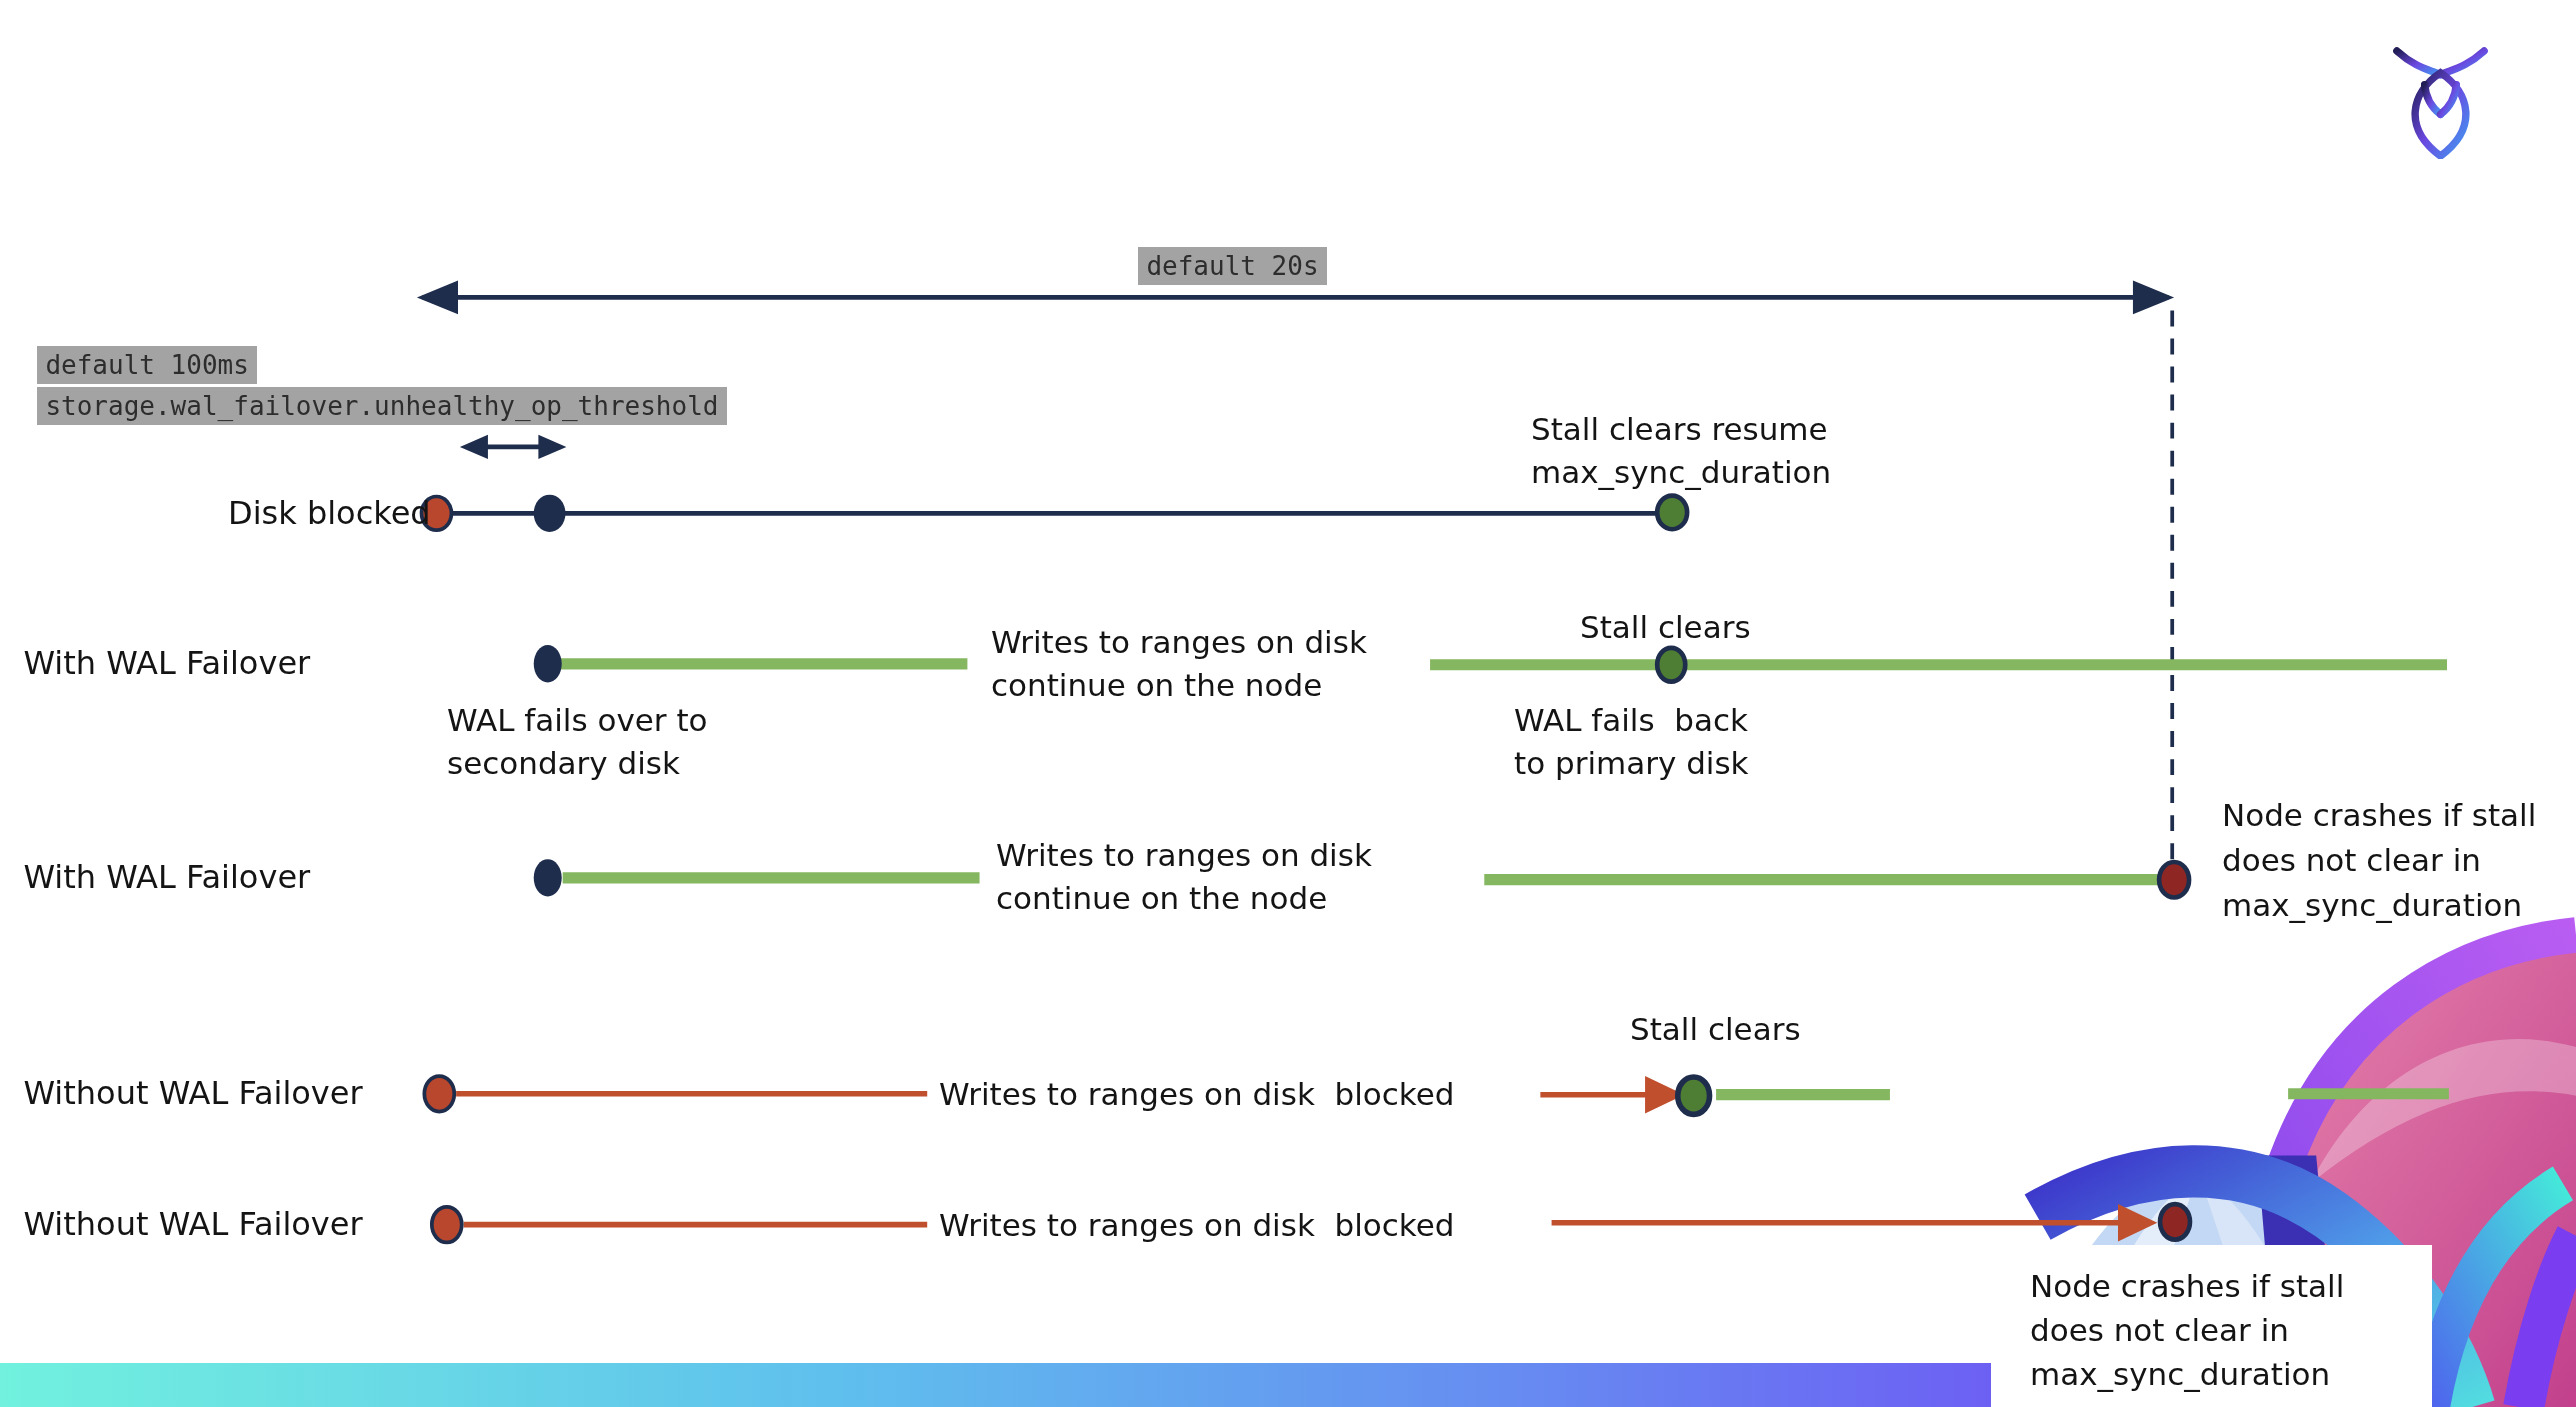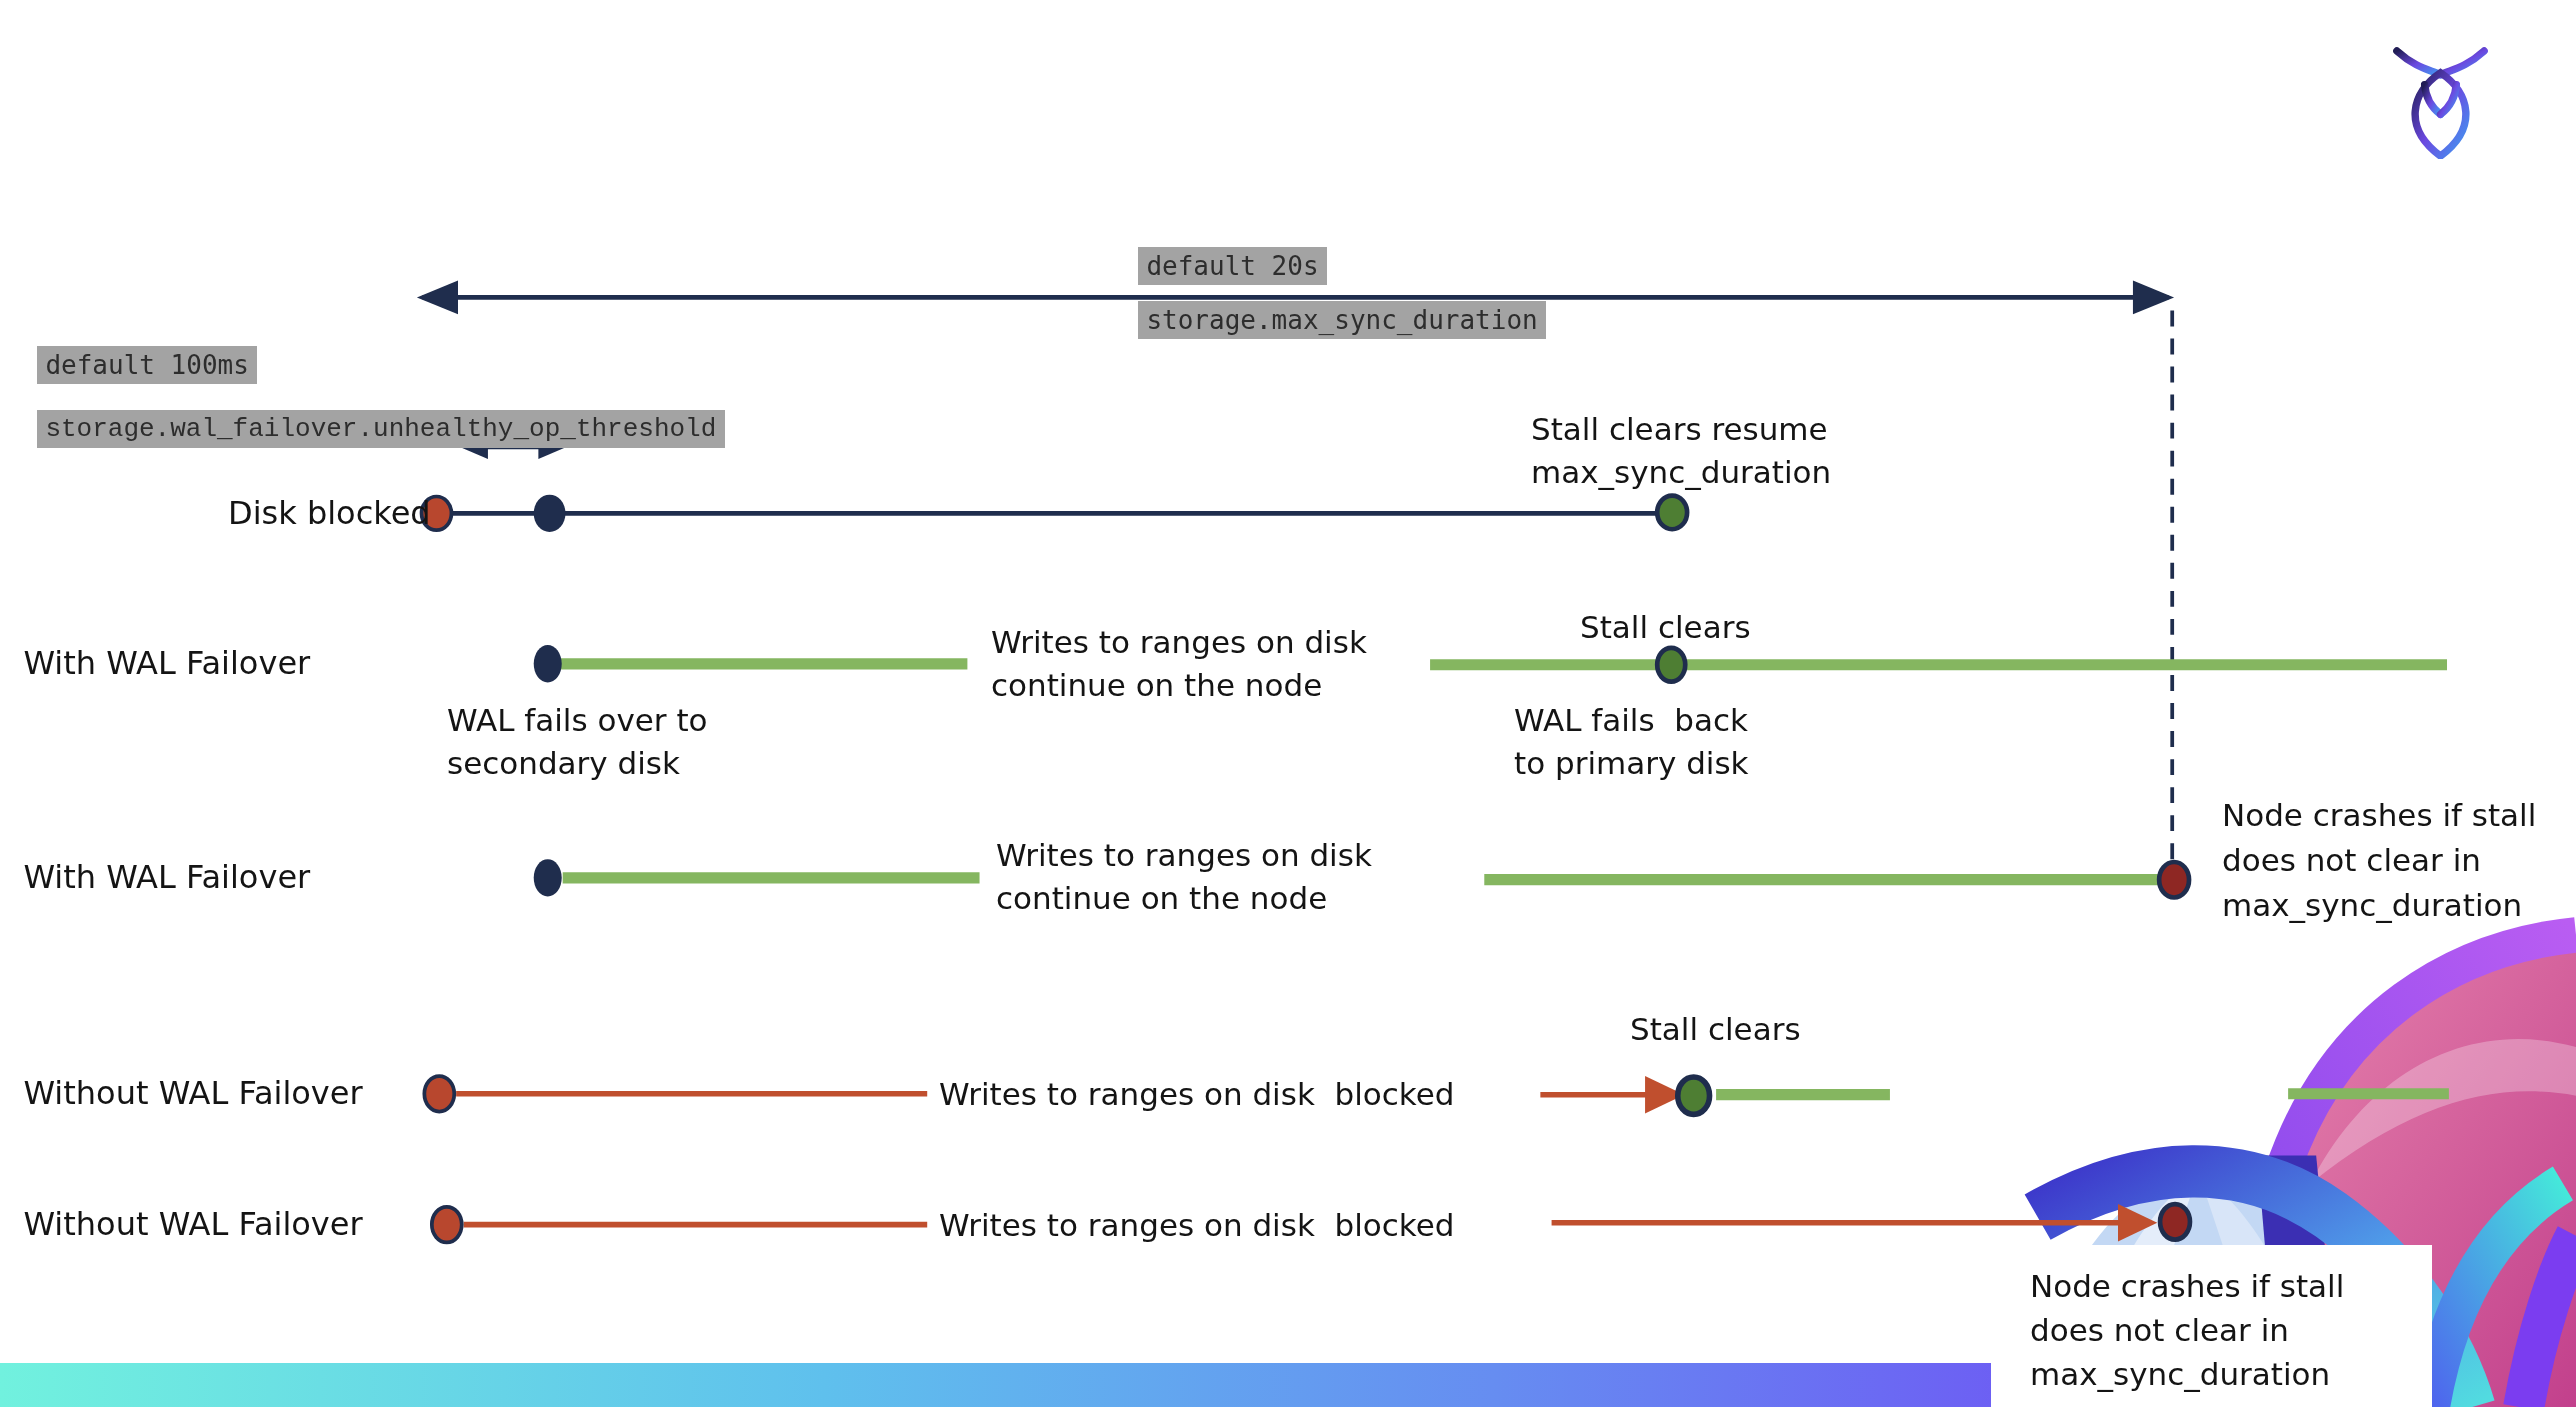--- a/index.html
+++ b/index.html
@@ -113,23 +113,22 @@
       <ellipse cx="2327" cy="1307" rx="16" ry="19" stroke-width="5" fill="#8e2723" stroke="#1f2d4d"></ellipse>
     </g>
   </svg>
 
   <div id="crash-note-box">Node crashes if stall
 does not clear in
 max_sync_duration</div>
 
 
   <div class="code" style="left:1138px;top:247px;">default 20s</div>
-  <div class="code" style="left:1138px;top:301px;">storage.max_sync_duration</div>
   <div class="code" style="left:37px;top:346px;">default 100ms</div>
-  <div class="code" style="left:37px;top:410px;font-family:Liberation Mono, monospace;">storage.wal_failover.unhealthy_op_threshold</div>
+  <div class="code" style="left:37px;top:387px;">storage.wal_failover.unhealthy_op_threshold</div>
 
   <div class="lbl" style="left:228px;top:493px;">Disk blocked</div>
   <div class="lbl" style="left:23.4px;top:643px;">With WAL Failover</div>
   <div class="lbl" style="left:23.4px;top:857px;">With WAL Failover</div>
   <div class="lbl" style="left:23.4px;top:1073px;">Without WAL Failover</div>
   <div class="lbl" style="left:23.4px;top:1204px;">Without WAL Failover</div>
 
   <div class="ann" style="left:1531px;top:408px;">Stall clears resume
 max_sync_duration</div>
   <div class="ann" style="left:991px;top:621px;">Writes to ranges on disk

